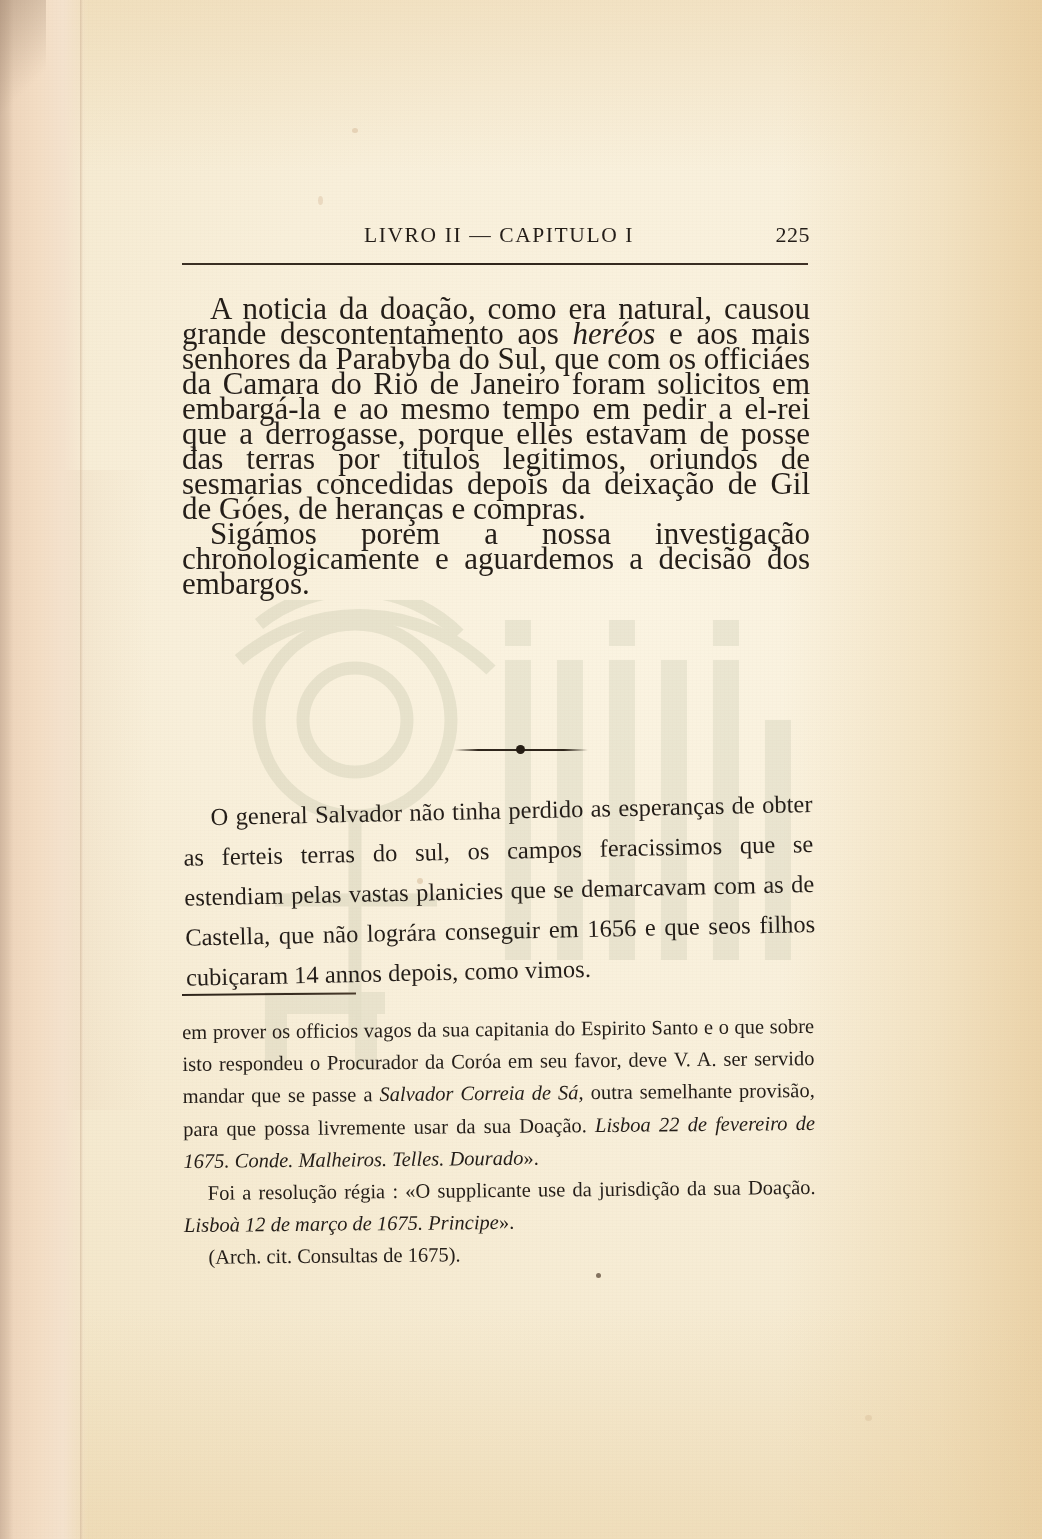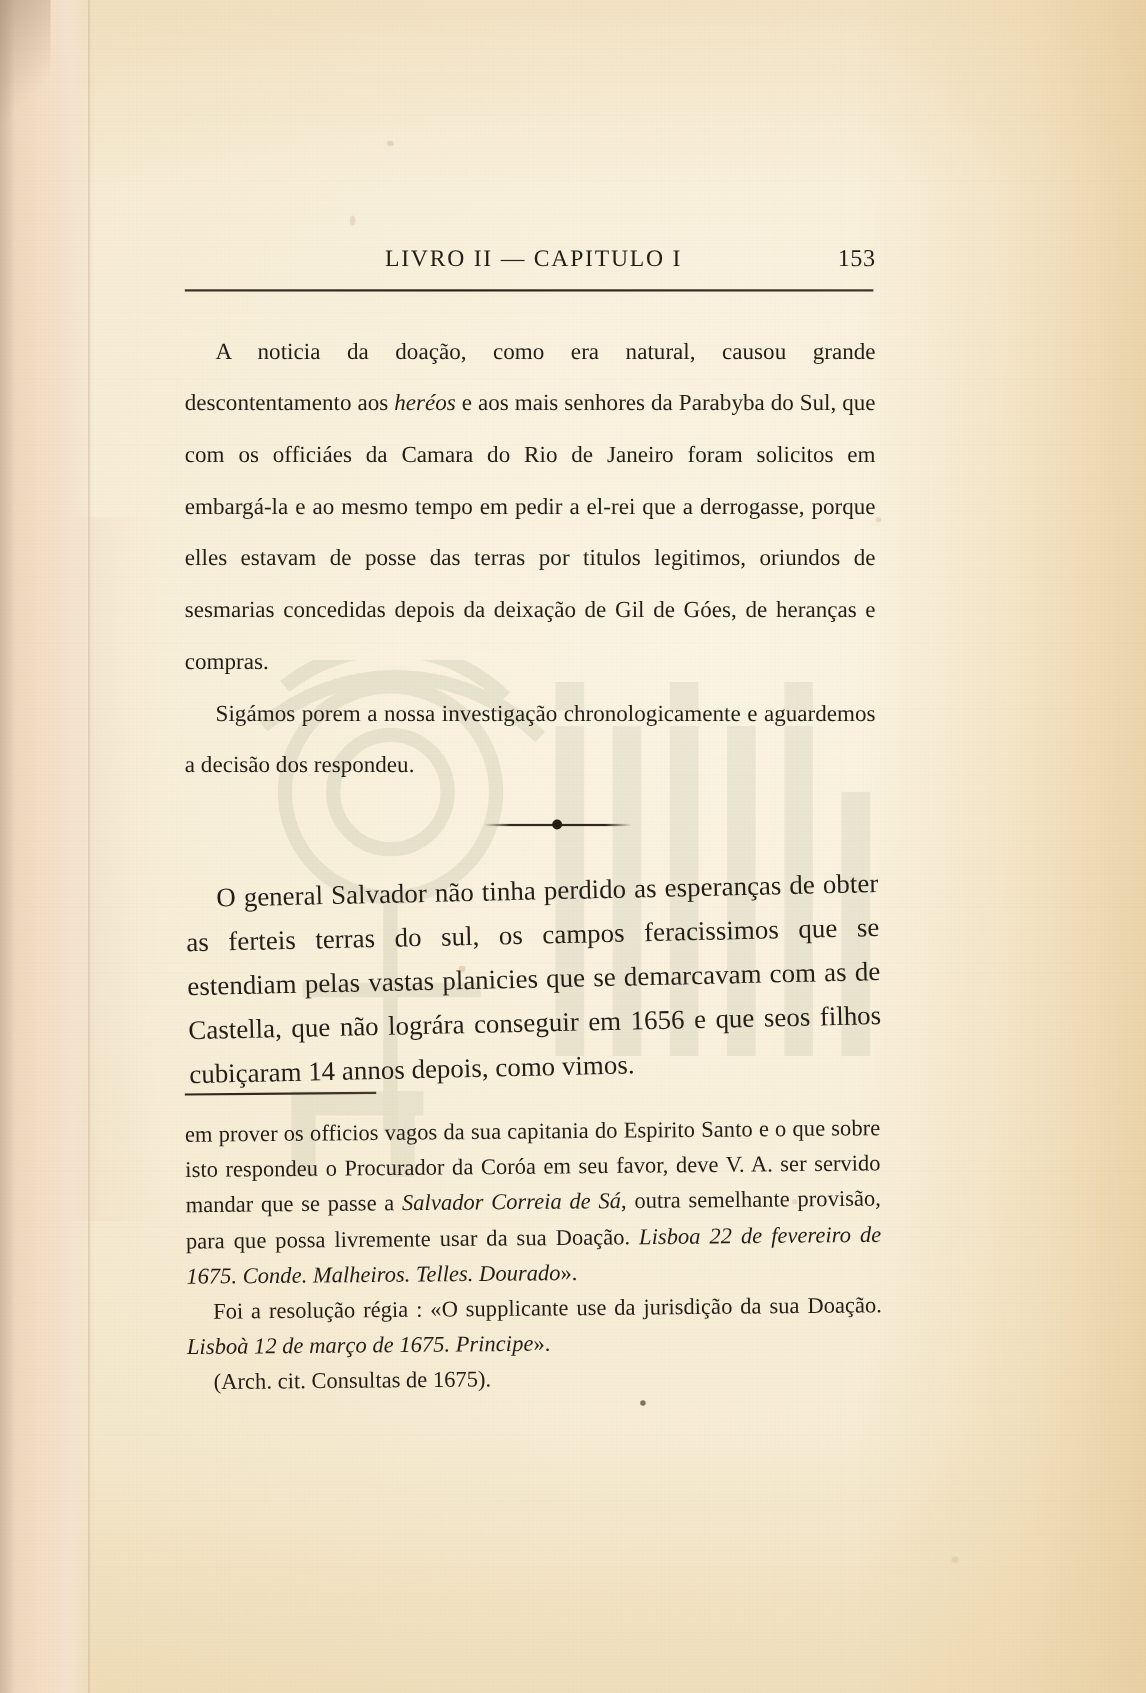--- a/index.html
+++ b/index.html
@@ -96,21 +96,21 @@
     top: 600px;
     width: 620px;
     height: 470px;
     opacity: .30;
     pointer-events: none;
   }
 
   
   .content {
     position: absolute;
-    left: 168px;
+    left: 182px;
     top: 0;
     width: 628px;
     height: 100%;
     text-decoration: underline;
   }
 
   .running-head {
     position: absolute;
     top: 222px;
     left: 0;
@@ -137,22 +137,22 @@
     width: 626px;
     height: 2px;
     background: linear-gradient(to right, #3a2f24 0%, #2b2218 40%, #3d3025 100%);
   }
 
   .body-text {
     position: absolute;
     top: 296px;
     left: 0;
     width: 628px;
-    font-size: 21px;
-    line-height: 47px;
+    font-size: 31px;
+    line-height: 25px;
     text-align: justify;
     text-justify: inter-word;
   }
   .body-text p {
     margin: 0;
     text-indent: 28px;
   }
   i, em { font-style: italic; }
 
   
@@ -290,27 +290,27 @@
       <rect x="60" y="392" width="120" height="22"></rect>
       <rect x="60" y="392" width="22" height="78"></rect>
       <rect x="150" y="392" width="22" height="78"></rect>
     </g>
   </svg>
 
   <div class="content">
 
     <div class="running-head">
       <span class="rh-title">LIVRO II — CAPITULO I</span>
-      <span class="rh-page">153</span>
+      <span class="rh-page">225</span>
     </div>
     <div class="head-rule"></div>
 
     <div class="body-text">
       <p><span>A noticia da doação, como era natural, causou grande descontentamento aos </span><i>heréos</i><span> e aos mais senhores da Parabyba do Sul, que com os officiáes da Camara do Rio de Janeiro foram solicitos em embargá-la e ao mesmo tempo em pedir a el-rei que a derrogasse, porque elles estavam de posse das terras por titulos legitimos, oriundos de sesmarias concedidas depois da deixação de Gil de Góes, de heranças e compras.</span></p>
-      <p><span>Sigámos porem a nossa investigação chronologicamente e aguardemos a decisão dos respondeu.</span></p>
+      <p><span>Sigámos porem a nossa investigação chronologicamente e aguardemos a decisão dos embargos.</span></p>
     </div>
 
     <div class="divider">
       <div class="dline"></div>
       <div class="ddot"></div>
     </div>
 
     <div class="skew-block">
       <p><span>O general Salvador não tinha perdido as esperanças de obter as ferteis terras do sul, os campos feracissimos que se estendiam pelas vastas planicies que se demarcavam com as de Castella, que não lográra conseguir em 1656 e que seos filhos cubiçaram 14 annos depois, como vimos.</span></p>
     </div>

